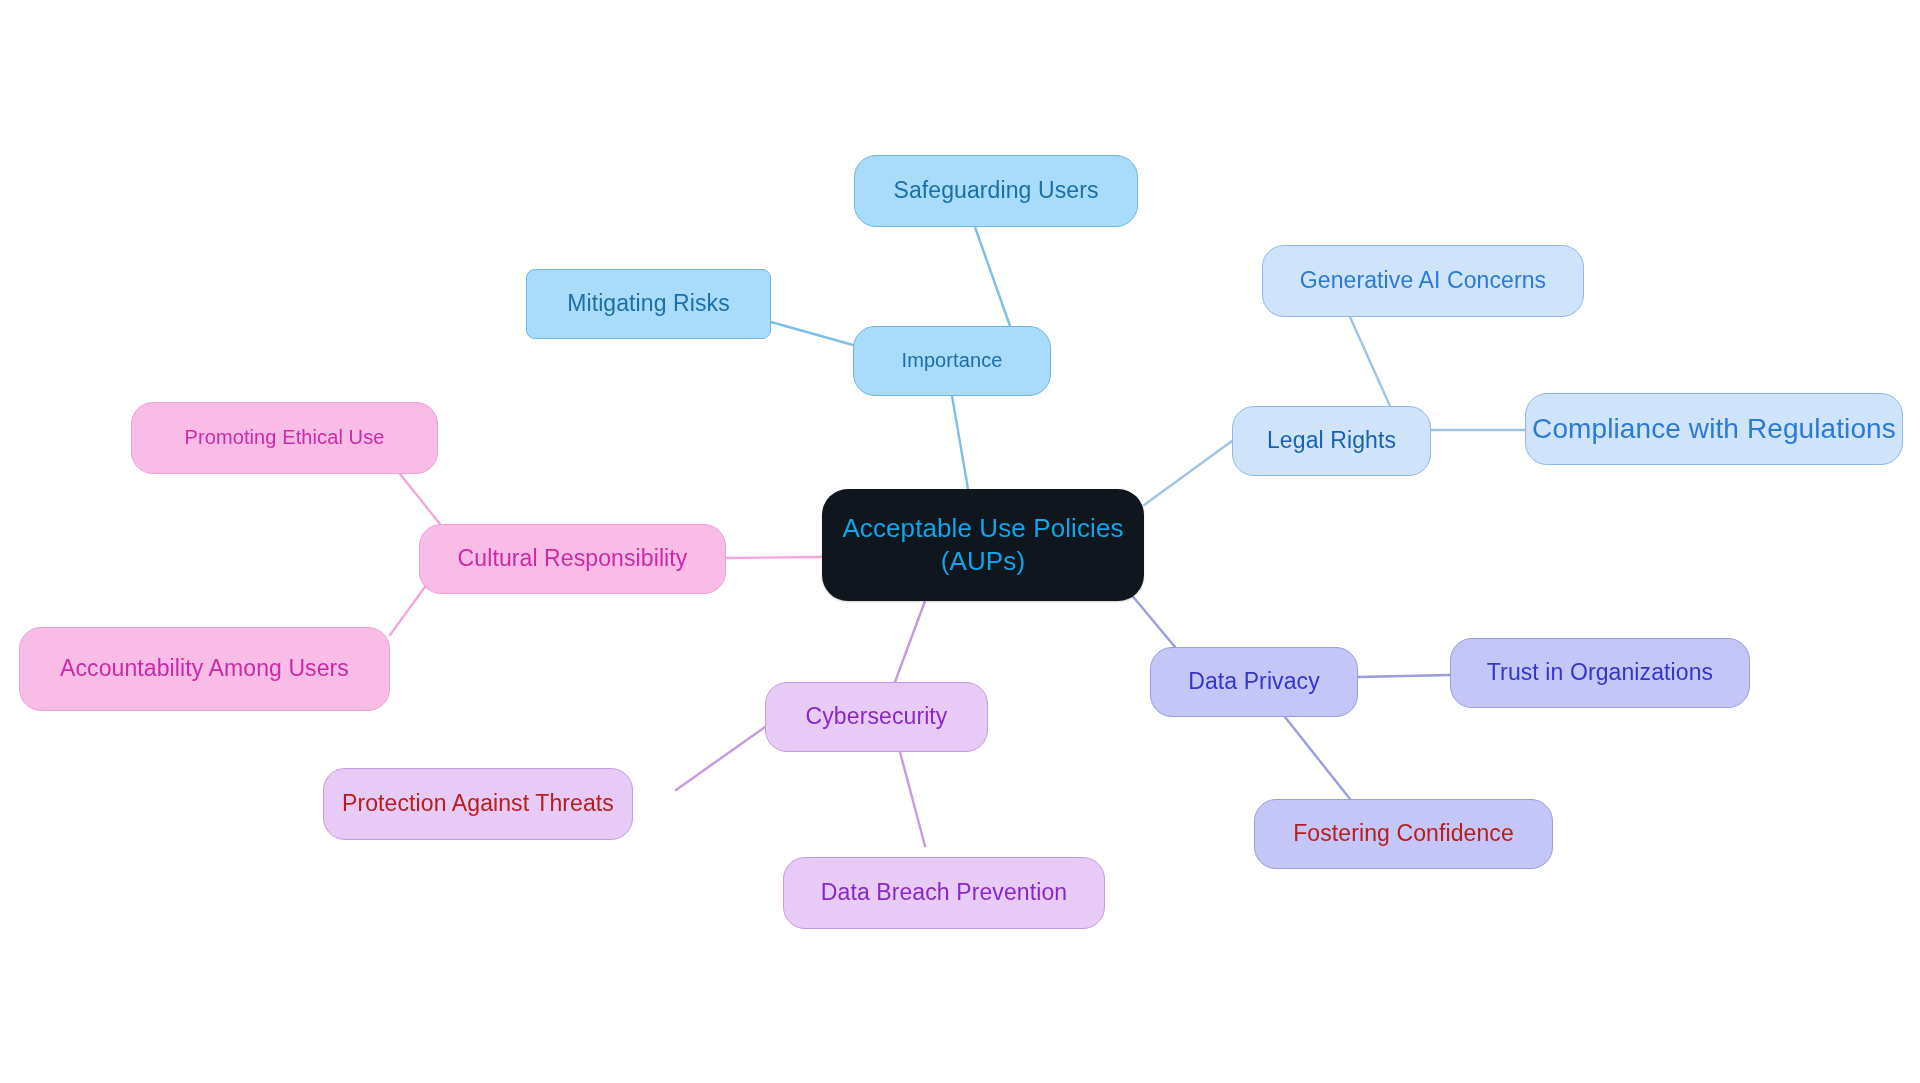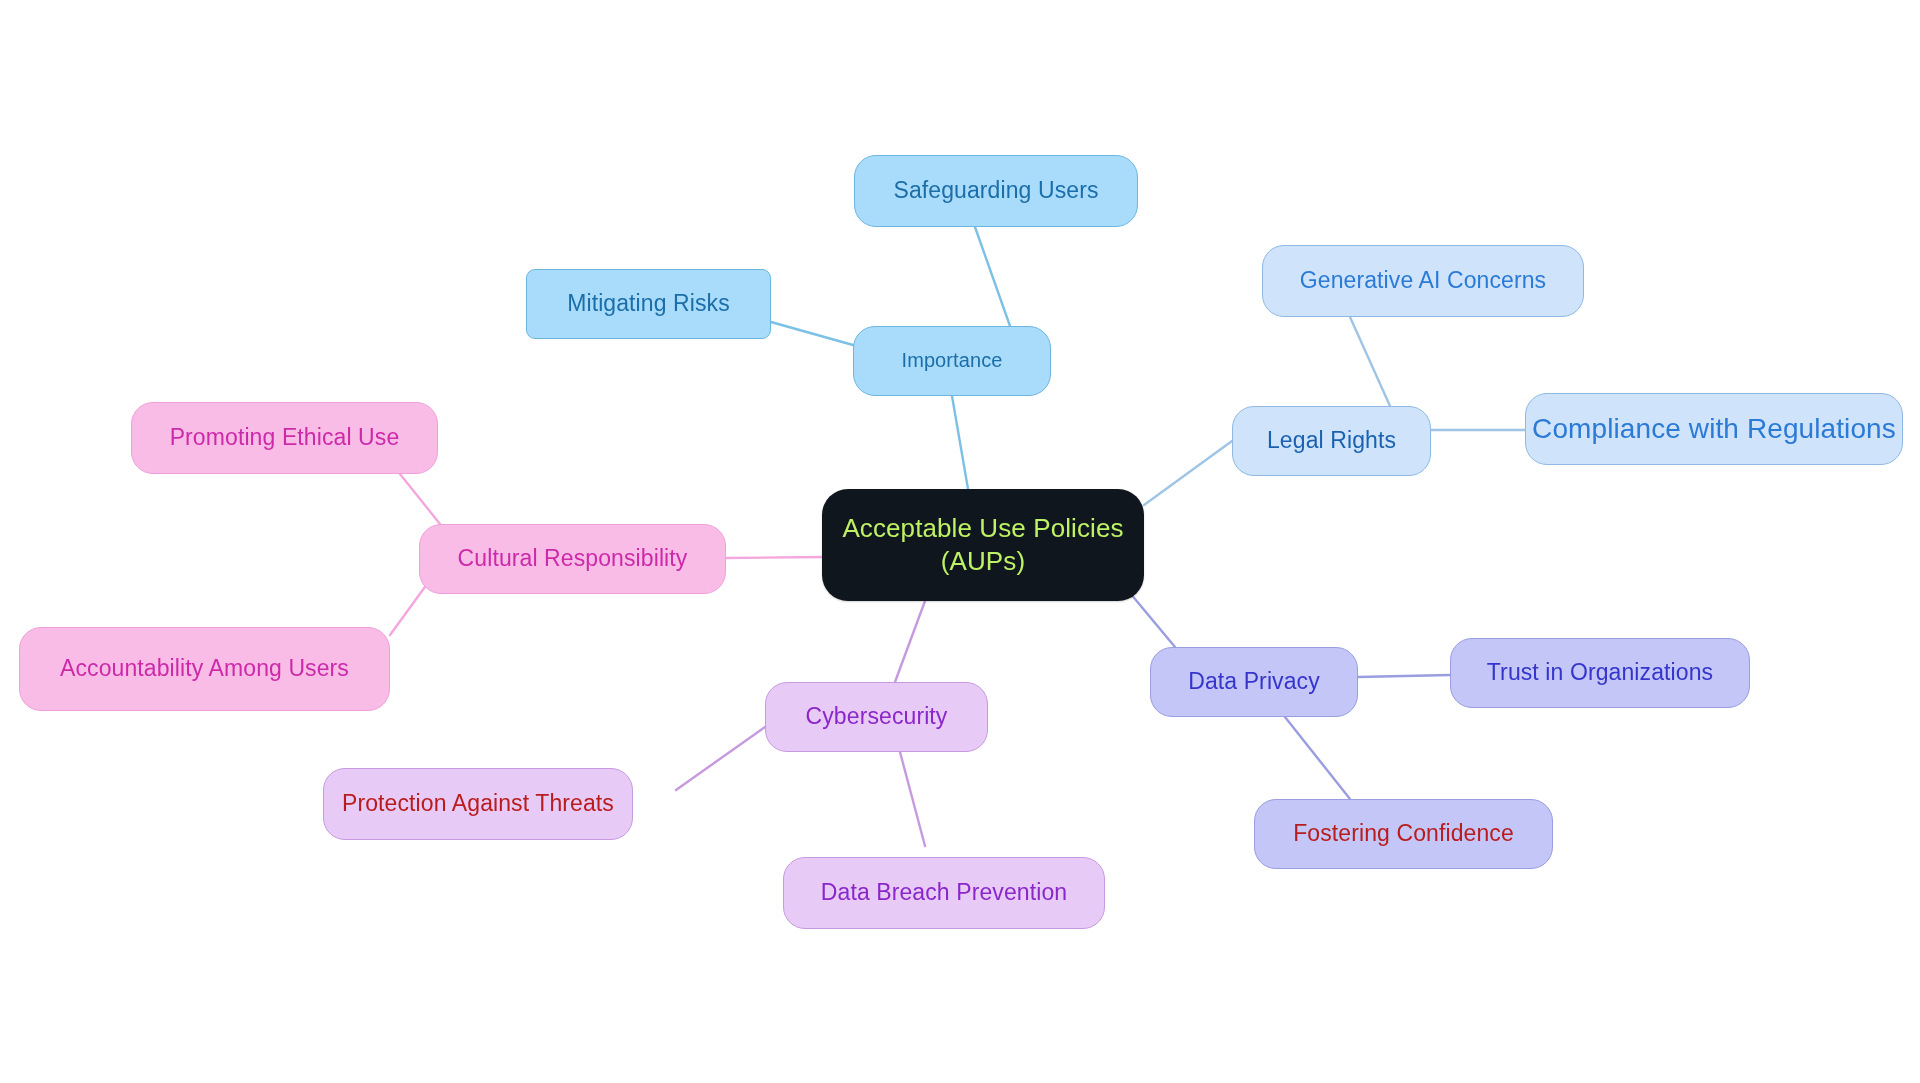--- a/index.html
+++ b/index.html
@@ -103,23 +103,23 @@
       </div>
       <div class="node" style="left: 323px; top: 768px; width: 310px; height: 72px; background: rgb(232, 202, 247); color: #b91c1c; border-color: rgb(199, 154, 224); font-size: 23px;">
         <span class="node-label">Protection Against Threats</span>
       </div>
       <div class="node" style="left: 783px; top: 846px; width: 322px; height: 72px; background: rgb(232, 202, 247); color: rgb(138, 39, 201); border-color: rgb(199, 154, 224); font-size: 23px; margin-top: 11px;">
         <span class="node-label">Data Breach Prevention</span>
       </div>
       <div class="node" style="left: 419px; top: 524px; width: 307px; height: 70px; background: rgb(249, 188, 231); color: rgb(204, 42, 168); border-color: rgb(240, 159, 216); font-size: 23px;">
         <span class="node-label">Cultural Responsibility</span>
       </div>
-      <div class="node" style="left: 131px; top: 402px; width: 307px; height: 72px; background: rgb(249, 188, 231); color: rgb(204, 42, 168); border-color: rgb(240, 159, 216); font-size: 23px;">
+      <div class="node" style="left: 131px; top: 402px; width: 307px; height: 72px; background: rgb(249, 188, 231); color: rgb(204, 42, 168); border-color: rgb(240, 159, 216); font-size: 20px;">
         <span class="node-label">Promoting Ethical Use</span>
       </div>
       <div class="node" style="left: 19px; top: 627px; width: 371px; height: 84px; background: rgb(249, 188, 231); color: rgb(204, 42, 168); border-color: rgb(240, 159, 216); font-size: 23px;">
         <span class="node-label">Accountability Among Users</span>
       </div>
-      <div class="node root" style="left: 822px; top: 489px; width: 322px; height: 112px; background: rgb(16, 22, 29); color: #bef264; border-color: rgb(16, 22, 29); font-size: 26px;">
+      <div class="node root" style="left: 822px; top: 489px; width: 322px; height: 112px; background: rgb(16, 22, 29); color: #0ea5e9; border-color: rgb(16, 22, 29); font-size: 26px;">
         <span class="node-label">Acceptable Use Policies<br>(AUPs)</span>
       </div>
     </div>
 </div>
 
 </body></html>

